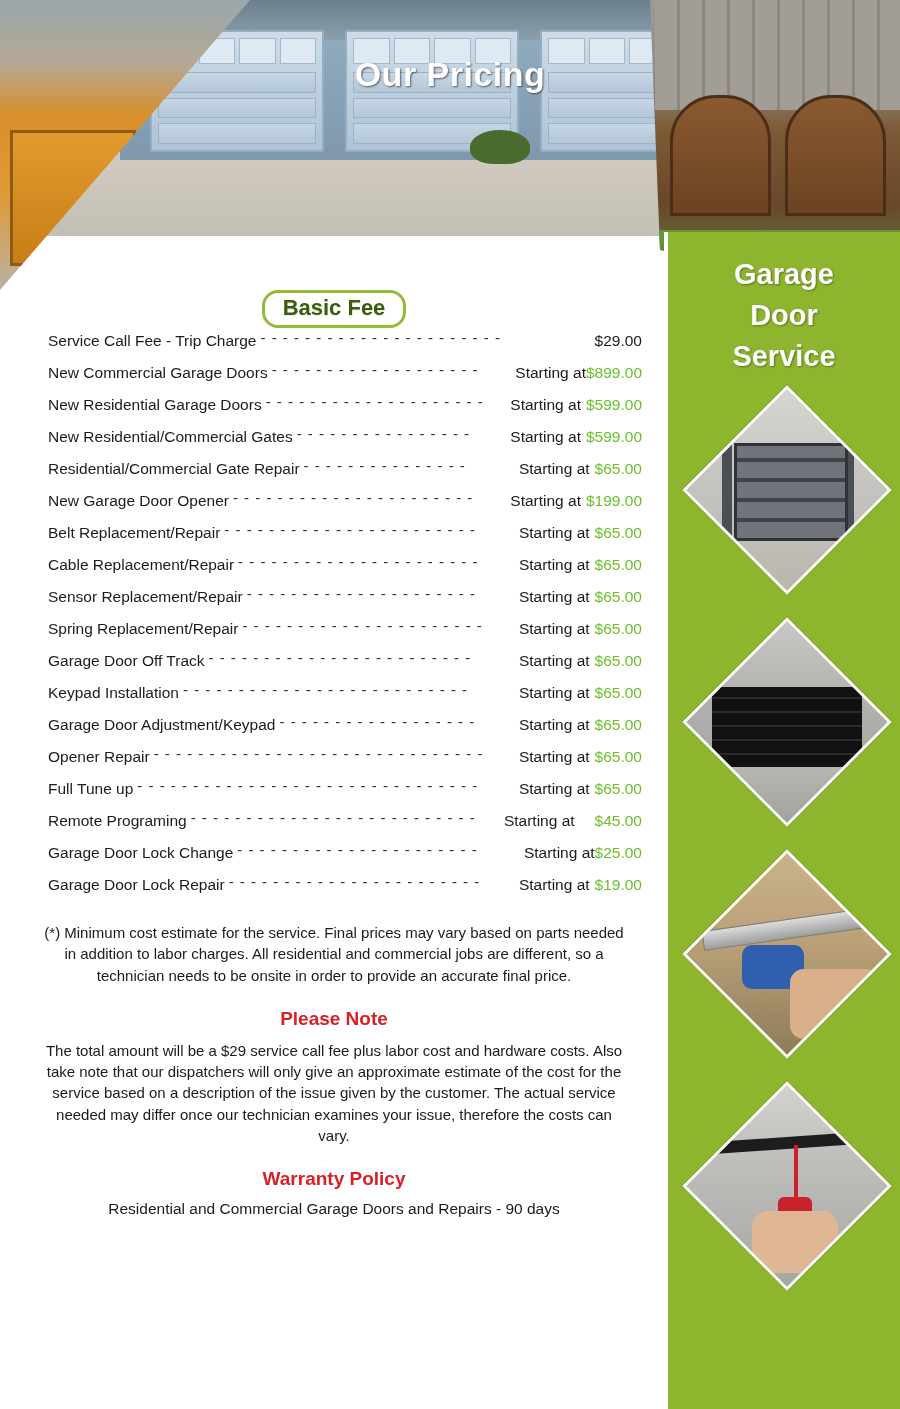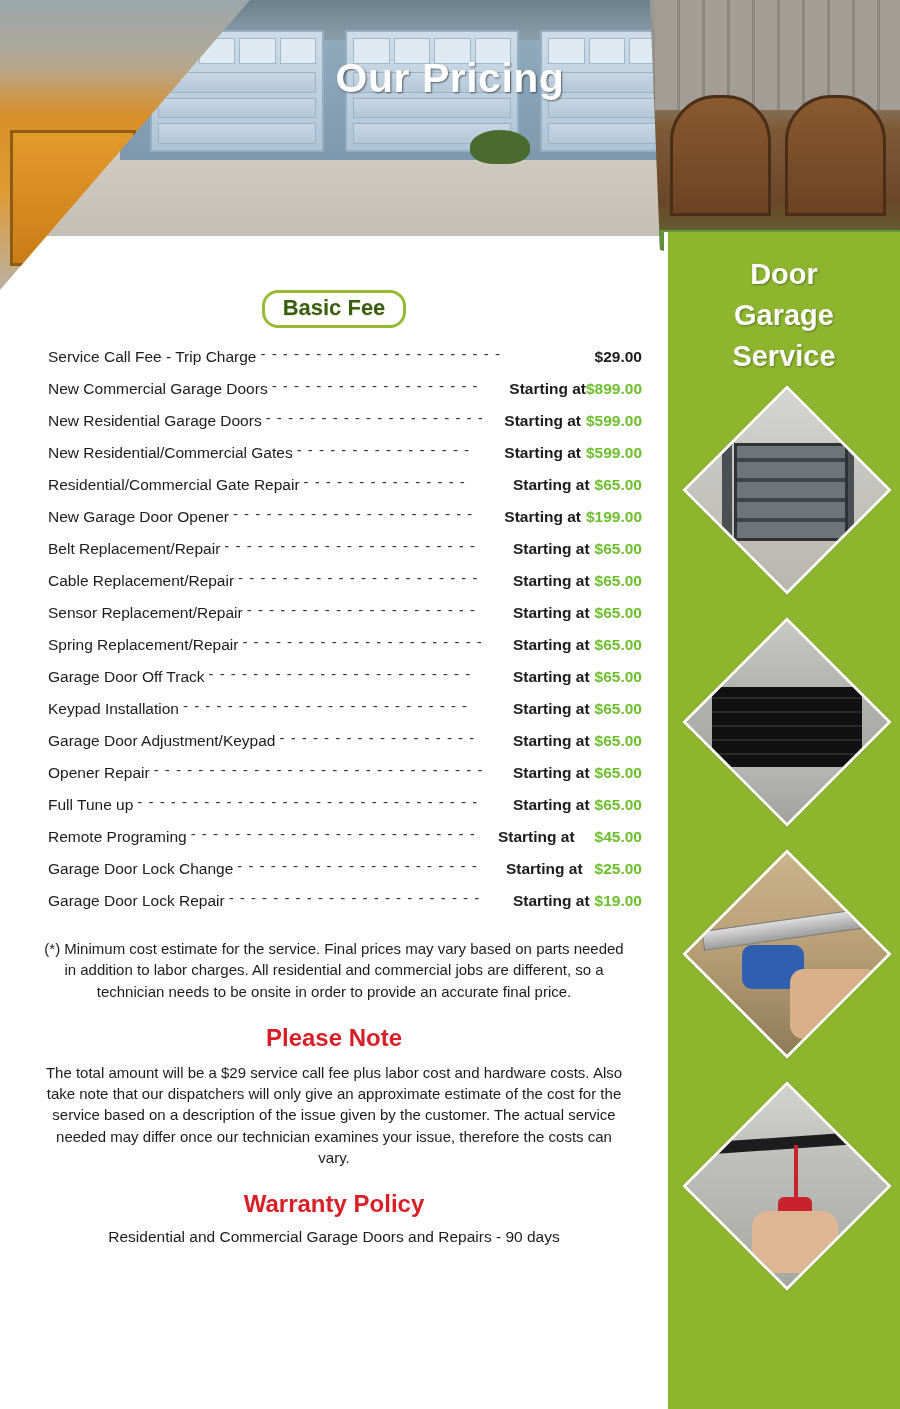--- a/index.html
+++ b/index.html
@@ -124,21 +124,21 @@
   .corner-right .rdoor.r2 { left: 225px; }
   .corner-right .grass {
     position: absolute; left: 95px; bottom: 0; right: 0; height: 60px;
     background: linear-gradient(180deg,#66953f,#4f7a2e);
   }
 
   .header-title {
     position: absolute;
     top: 55px; left: 0; width: 900px;
     text-align: center;
-    font-size: 41px;
+    font-size: 34px;
     font-weight: bold;
     color: #ffffff;
     letter-spacing: 0.5px;
     text-shadow: 1px 1px 2px rgba(0,0,0,.55);
     z-index: 6;
   }
 
   
   .sidebar {
     position: absolute;
@@ -273,37 +273,37 @@
   .fee-line .dots {
     flex: 1 1 auto;
     margin: 0 4px;
     overflow: hidden;
     color: #333;
     font-size: 15px;
     letter-spacing: 1px;
     position: relative;
     top: -3px;
   }
-  .fee-line .tail { flex: 0 0 auto; font-weight: bold; }
+  .fee-line .tail { flex: 0 0 auto; }
   .fee-line .price-green { color: #6bbf2a; }
-  .fee-line.basic-line { margin-top: 20px; font-size: 15.5px; }
+  .fee-line.basic-line { margin-top: 4px; font-size: 15.5px; }
   .fee-line.basic-line .tail { color: #1b1b1b; }
 
   .note-block {
     margin: 28px 40px 0 40px;
     font-size: 15px;
     line-height: 1.42;
     color: #1b1b1b;
     text-align: center;
   }
   .section-head {
     margin-top: 22px;
     text-align: center;
     color: #d81f26;
-    font-size: 24px;
+    font-size: 19px;
     font-weight: bold;
   }
   .note-block.small {
     margin-top: 10px;
   }
   .warranty-text {
     margin: 10px 30px 0 30px;
     text-align: center;
     font-size: 15.5px;
     color: #1b1b1b;
@@ -372,22 +372,22 @@
       <div class="rdoor r1"></div>
       <div class="rdoor r2"></div>
       <div class="grass"></div>
     </div>
 
     <div class="header-title">Our Pricing</div>
   </div>
 
   <div class="sidebar">
     <div class="sidebar-title">
+      <div>Garage</div>
       <div>Door</div>
-      <div>Garage</div>
       <div>Service</div>
     </div>
 
     <div class="diamonds">
       <div class="diamond-wrap">
         <div class="diamond">
             <div class="inner ph1">
           <div class="jamb l"></div>
               <div class="jamb r"></div>
               <div class="door"></div>
@@ -525,21 +525,21 @@
       <div class="fee-line">
         <span class="label">Remote Programing</span>
         <span class="dots">- - - - - - - - - - - - - - - - - - - - - - - - - -</span>
         <span class="tail">Starting at</span>
         <span class="tail price-green" style="margin-left:20px">$45.00</span>
       </div>
       <div class="fee-line">
         <span class="label">Garage Door Lock Change</span>
         <span class="dots">- - - - - - - - - - - - - - - - - - - - - -</span>
         <span class="tail">Starting at</span>
-        <span class="tail price-green" style="margin-left:12px">$25.00</span>
+        <span class="tail price-green" style="margin-left:0">$25.00</span>
       </div>
       <div class="fee-line">
         <span class="label">Garage Door Lock Repair</span>
         <span class="dots">- - - - - - - - - - - - - - - - - - - - - - -</span>
         <span class="tail">Starting at</span>
         <span class="tail price-green" style="margin-left:5px">$19.00</span>
       </div>
     </div>
 
     <div class="note-block">(*) Minimum cost estimate for the service. Final prices may vary based on parts needed in addition to labor charges. All residential and commercial jobs are different, so a technician needs to be onsite in order to provide an accurate final price.</div>

